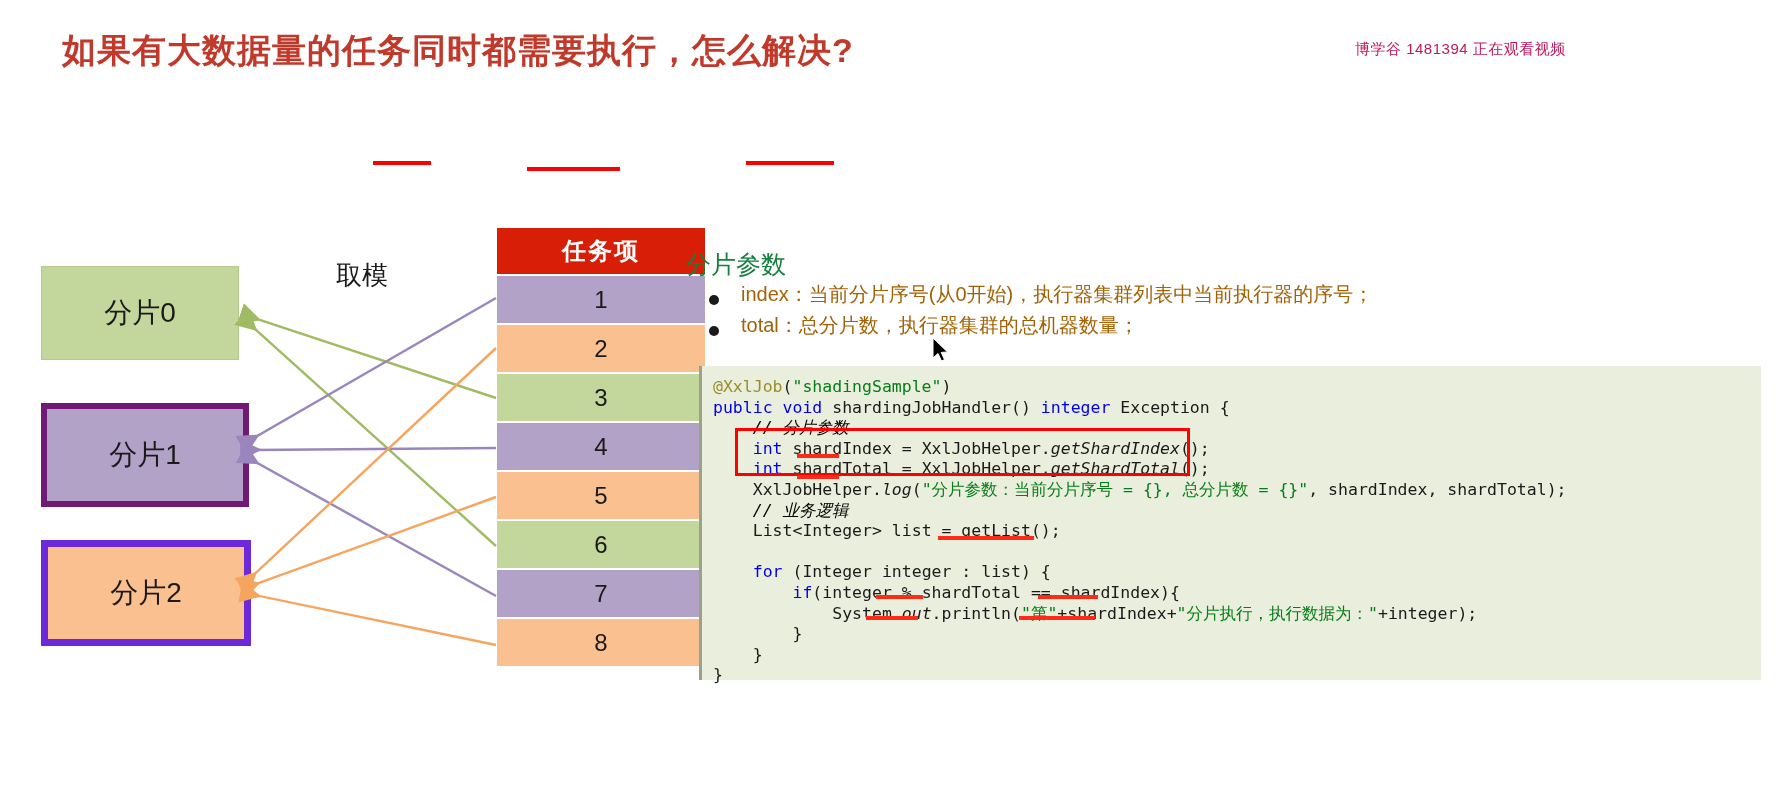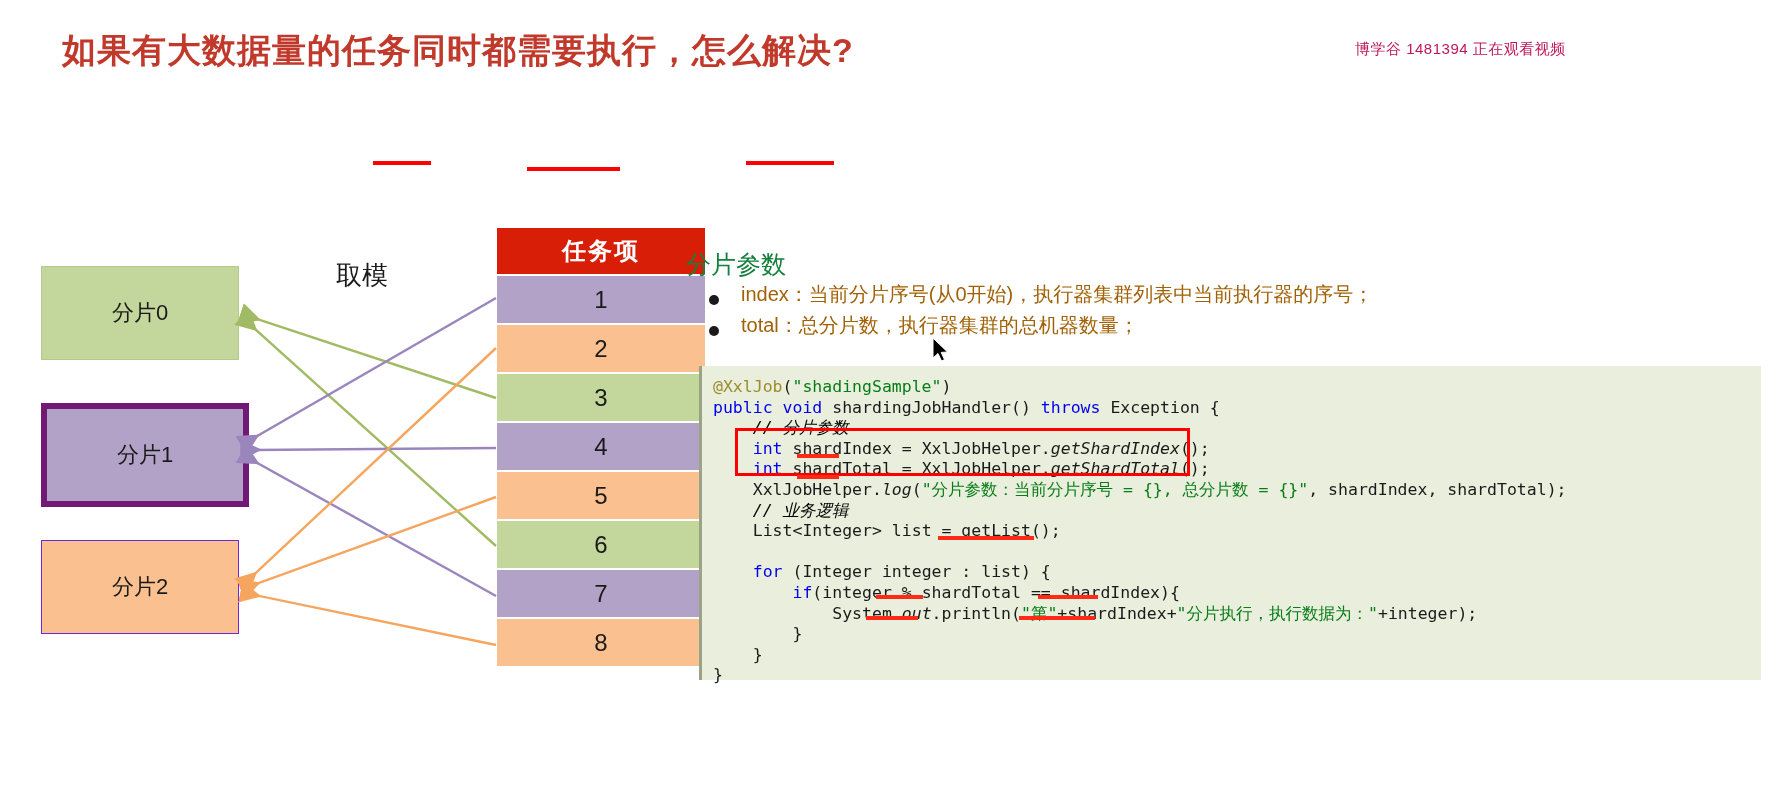--- a/index.html
+++ b/index.html
@@ -27,25 +27,25 @@
     position:absolute;left:62px;top:126px;width:1610px;
     font-size:30px;color:#1a1a1a;line-height:1.45;letter-spacing:.5px;
   }
   .para .hl{color:#e02415;}
   .uline{position:absolute;height:4px;background:#ff0000;}
 
   
   .shard{
     position:absolute;width:196px;height:92px;
     display:flex;align-items:center;justify-content:center;
-    font-size:22px;color:#1a1a1a;
+    font-size:28px;color:#1a1a1a;
   }
   .shard.s0{left:41px;top:266px;background:#c3d69b;border:1px solid #b4c98c;}
   .shard.s1{left:41px;top:403px;background:#b3a2c7;border:6px solid #701a75;}
-  .shard.s2{left:41px;top:540px;background:#fac08f;border:1px solid #6d28d9;}
+  .shard.s2{left:41px;top:540px;background:#fac08f;border:7px solid #6d28d9;}
 
   .mod-label{
     position:absolute;left:336px;top:258px;font-size:26px;color:#1a1a1a;
   }
 
   
   .arrows{position:absolute;left:0;top:0;width:1777px;height:787px;pointer-events:none;}
 
   
   .task-table{position:absolute;left:497px;top:228px;width:208px;}
@@ -165,21 +165,21 @@
   <div class="bullet-row b1">
     <span class="dot"></span>
     <span>index：当前分片序号(从0开始)，执行器集群列表中当前执行器的序号；</span>
   </div>
   <div class="bullet-row b2">
     <span class="dot"></span>
     <span>total：总分片数，执行器集群的总机器数量；</span>
   </div>
 
   <div class="code"><span class="anno">@XxlJob</span>(<span class="str">"shadingSample"</span>)
-<span class="kw">public</span> <span class="kw">void</span><span> shardingJobHandler() </span><span class="kw">throws</span><span> Exception {</span>
+<span class="kw">public</span> <span class="kw">void</span><span> shardingJobHandler() </span><span class="kw">integer</span><span> Exception {</span>
     <span class="cmt">// 分片参数</span>
     <span class="kw">int</span><span> shardIndex = XxlJobHelper.</span><span class="mth">getShardIndex</span><span>();</span>
     <span class="kw">int</span><span> shardTotal = XxlJobHelper.</span><span class="mth">getShardTotal</span><span>();</span>
     <span>XxlJobHelper.</span><span class="mth">log</span><span>(</span><span class="str">"分片参数：当前分片序号 = {}, 总分片数 = {}"</span><span>, shardIndex, shardTotal);</span>
     <span class="cmt">// 业务逻辑</span>
     <span>List&lt;Integer&gt; list = getList();</span>
 
     <span class="kw">for</span><span> (Integer integer : list) {</span>
         <span class="kw">if</span><span>(integer % shardTotal == shardIndex){</span>
             <span>System.</span><span class="mth">out</span><span>.println(</span><span class="str">"第"</span><span>+shardIndex+</span><span class="str">"分片执行，执行数据为："</span><span>+integer);</span>

